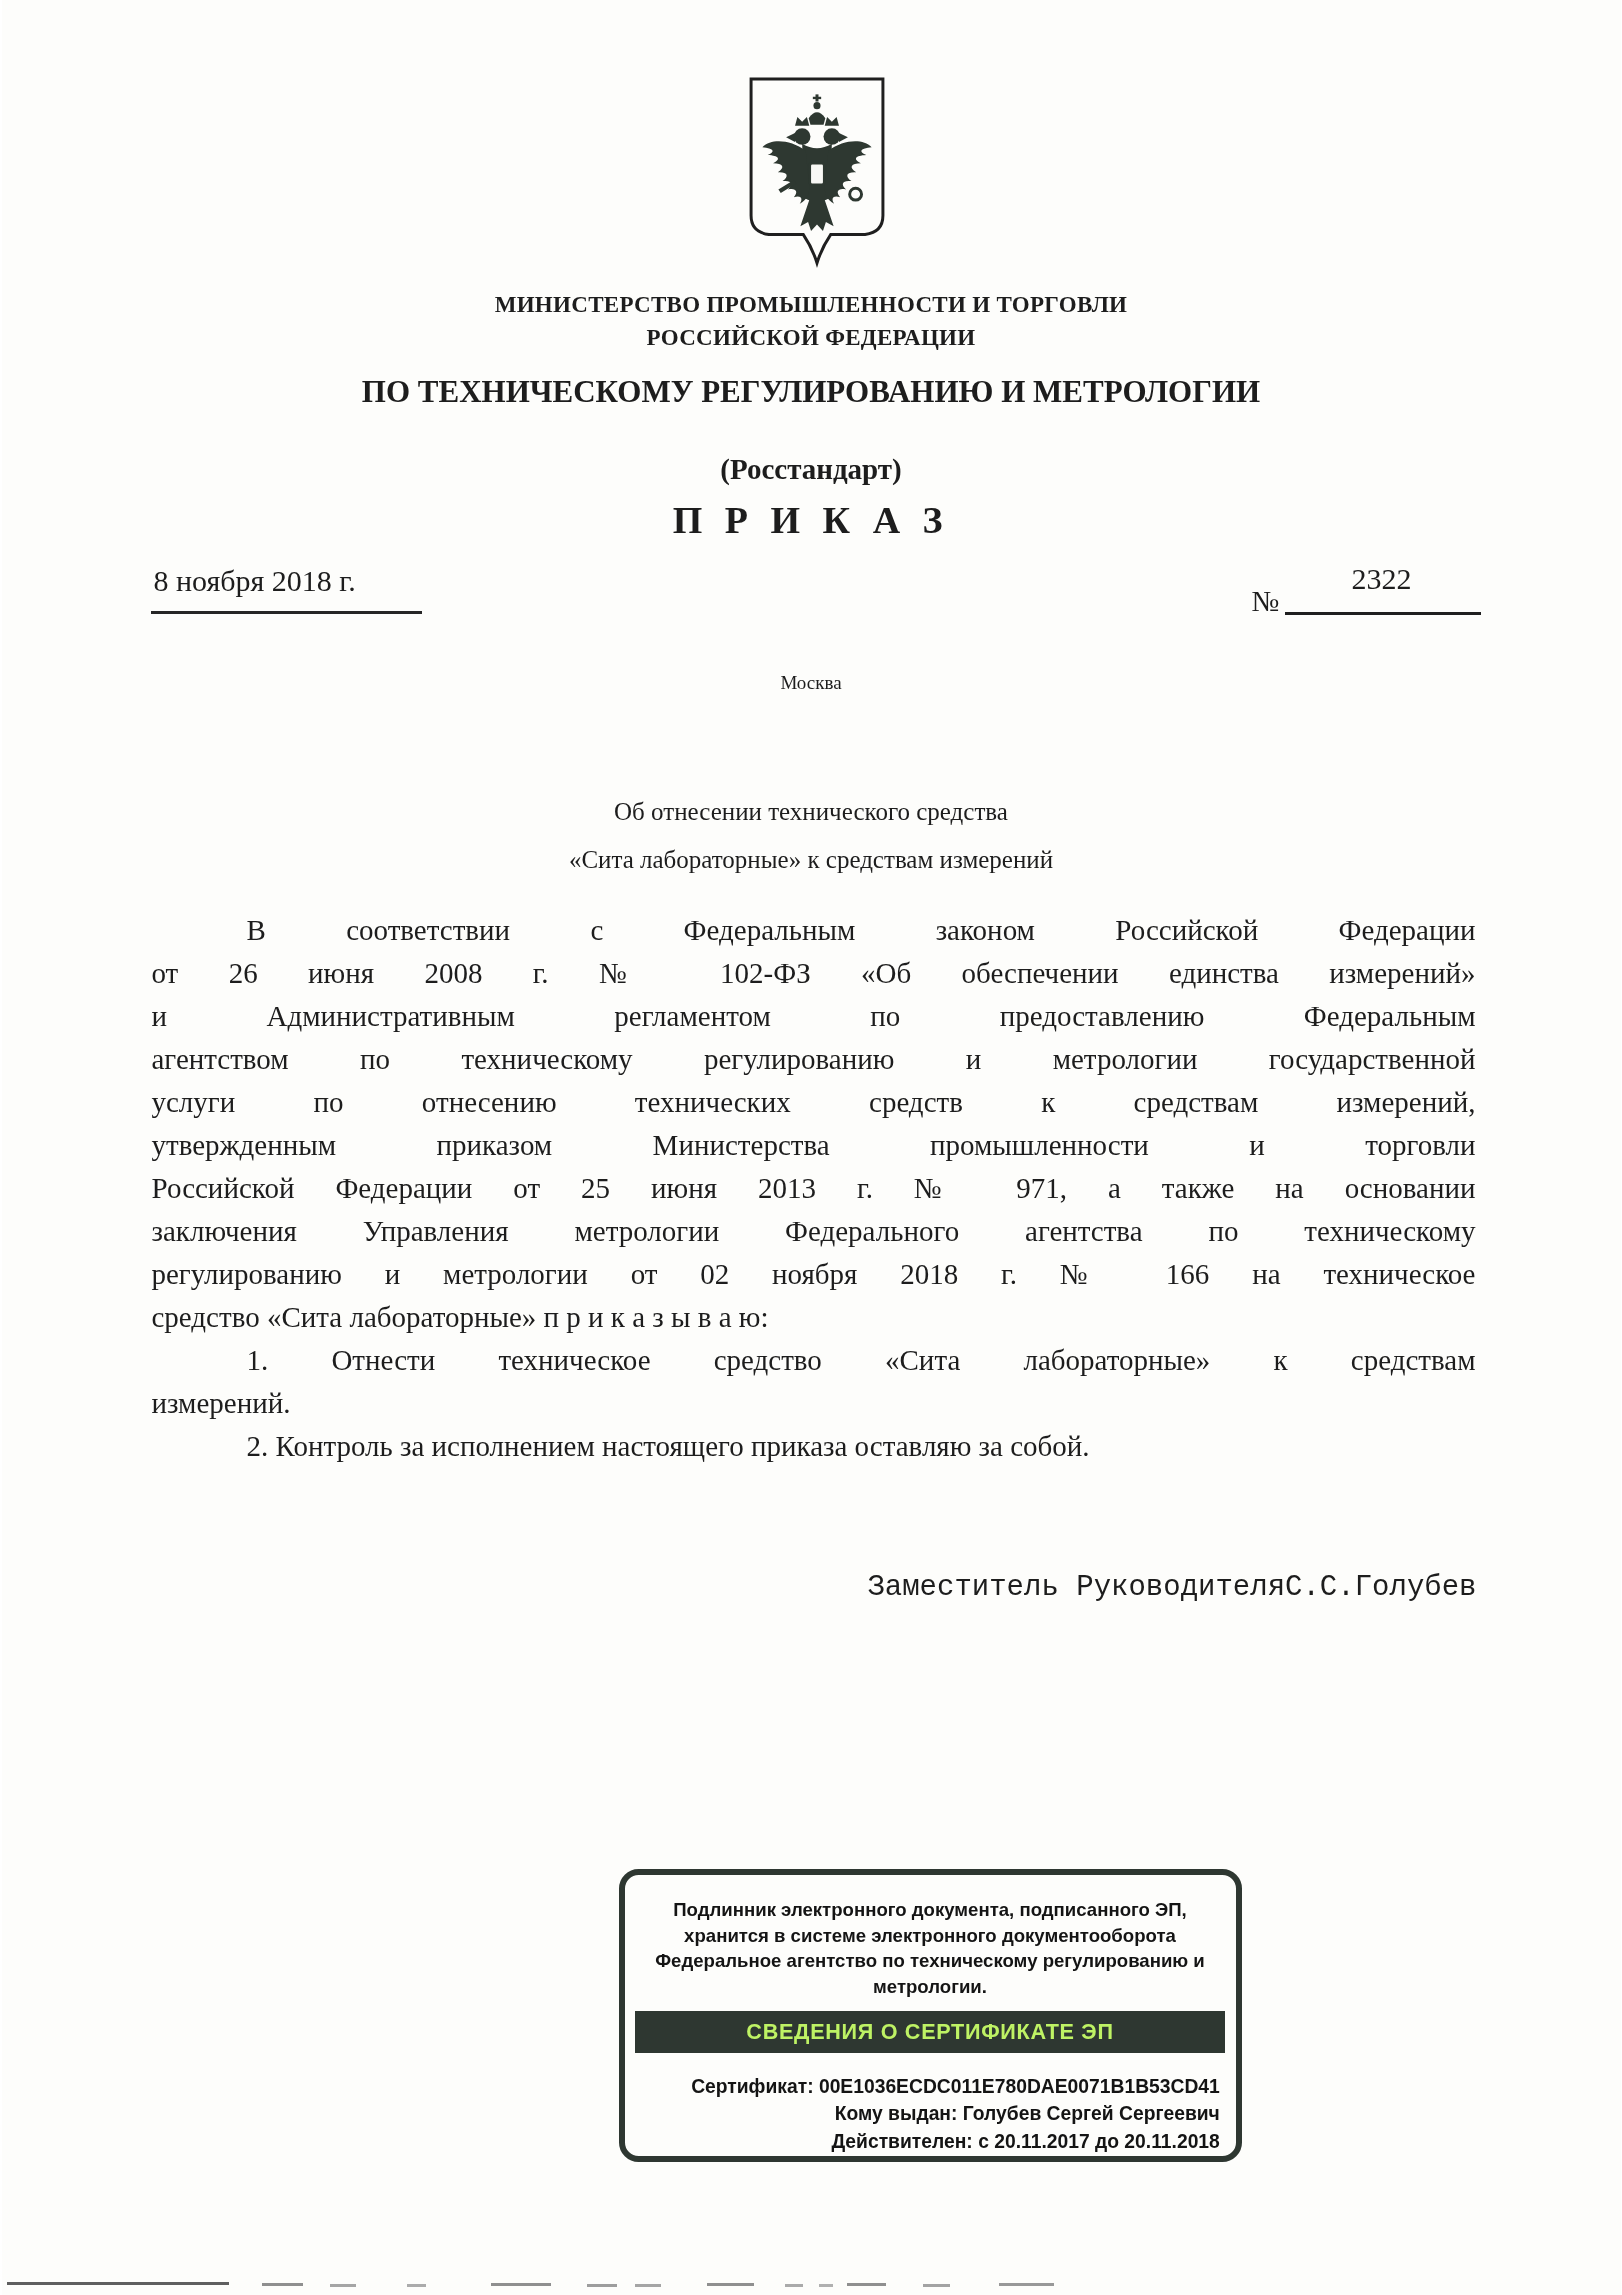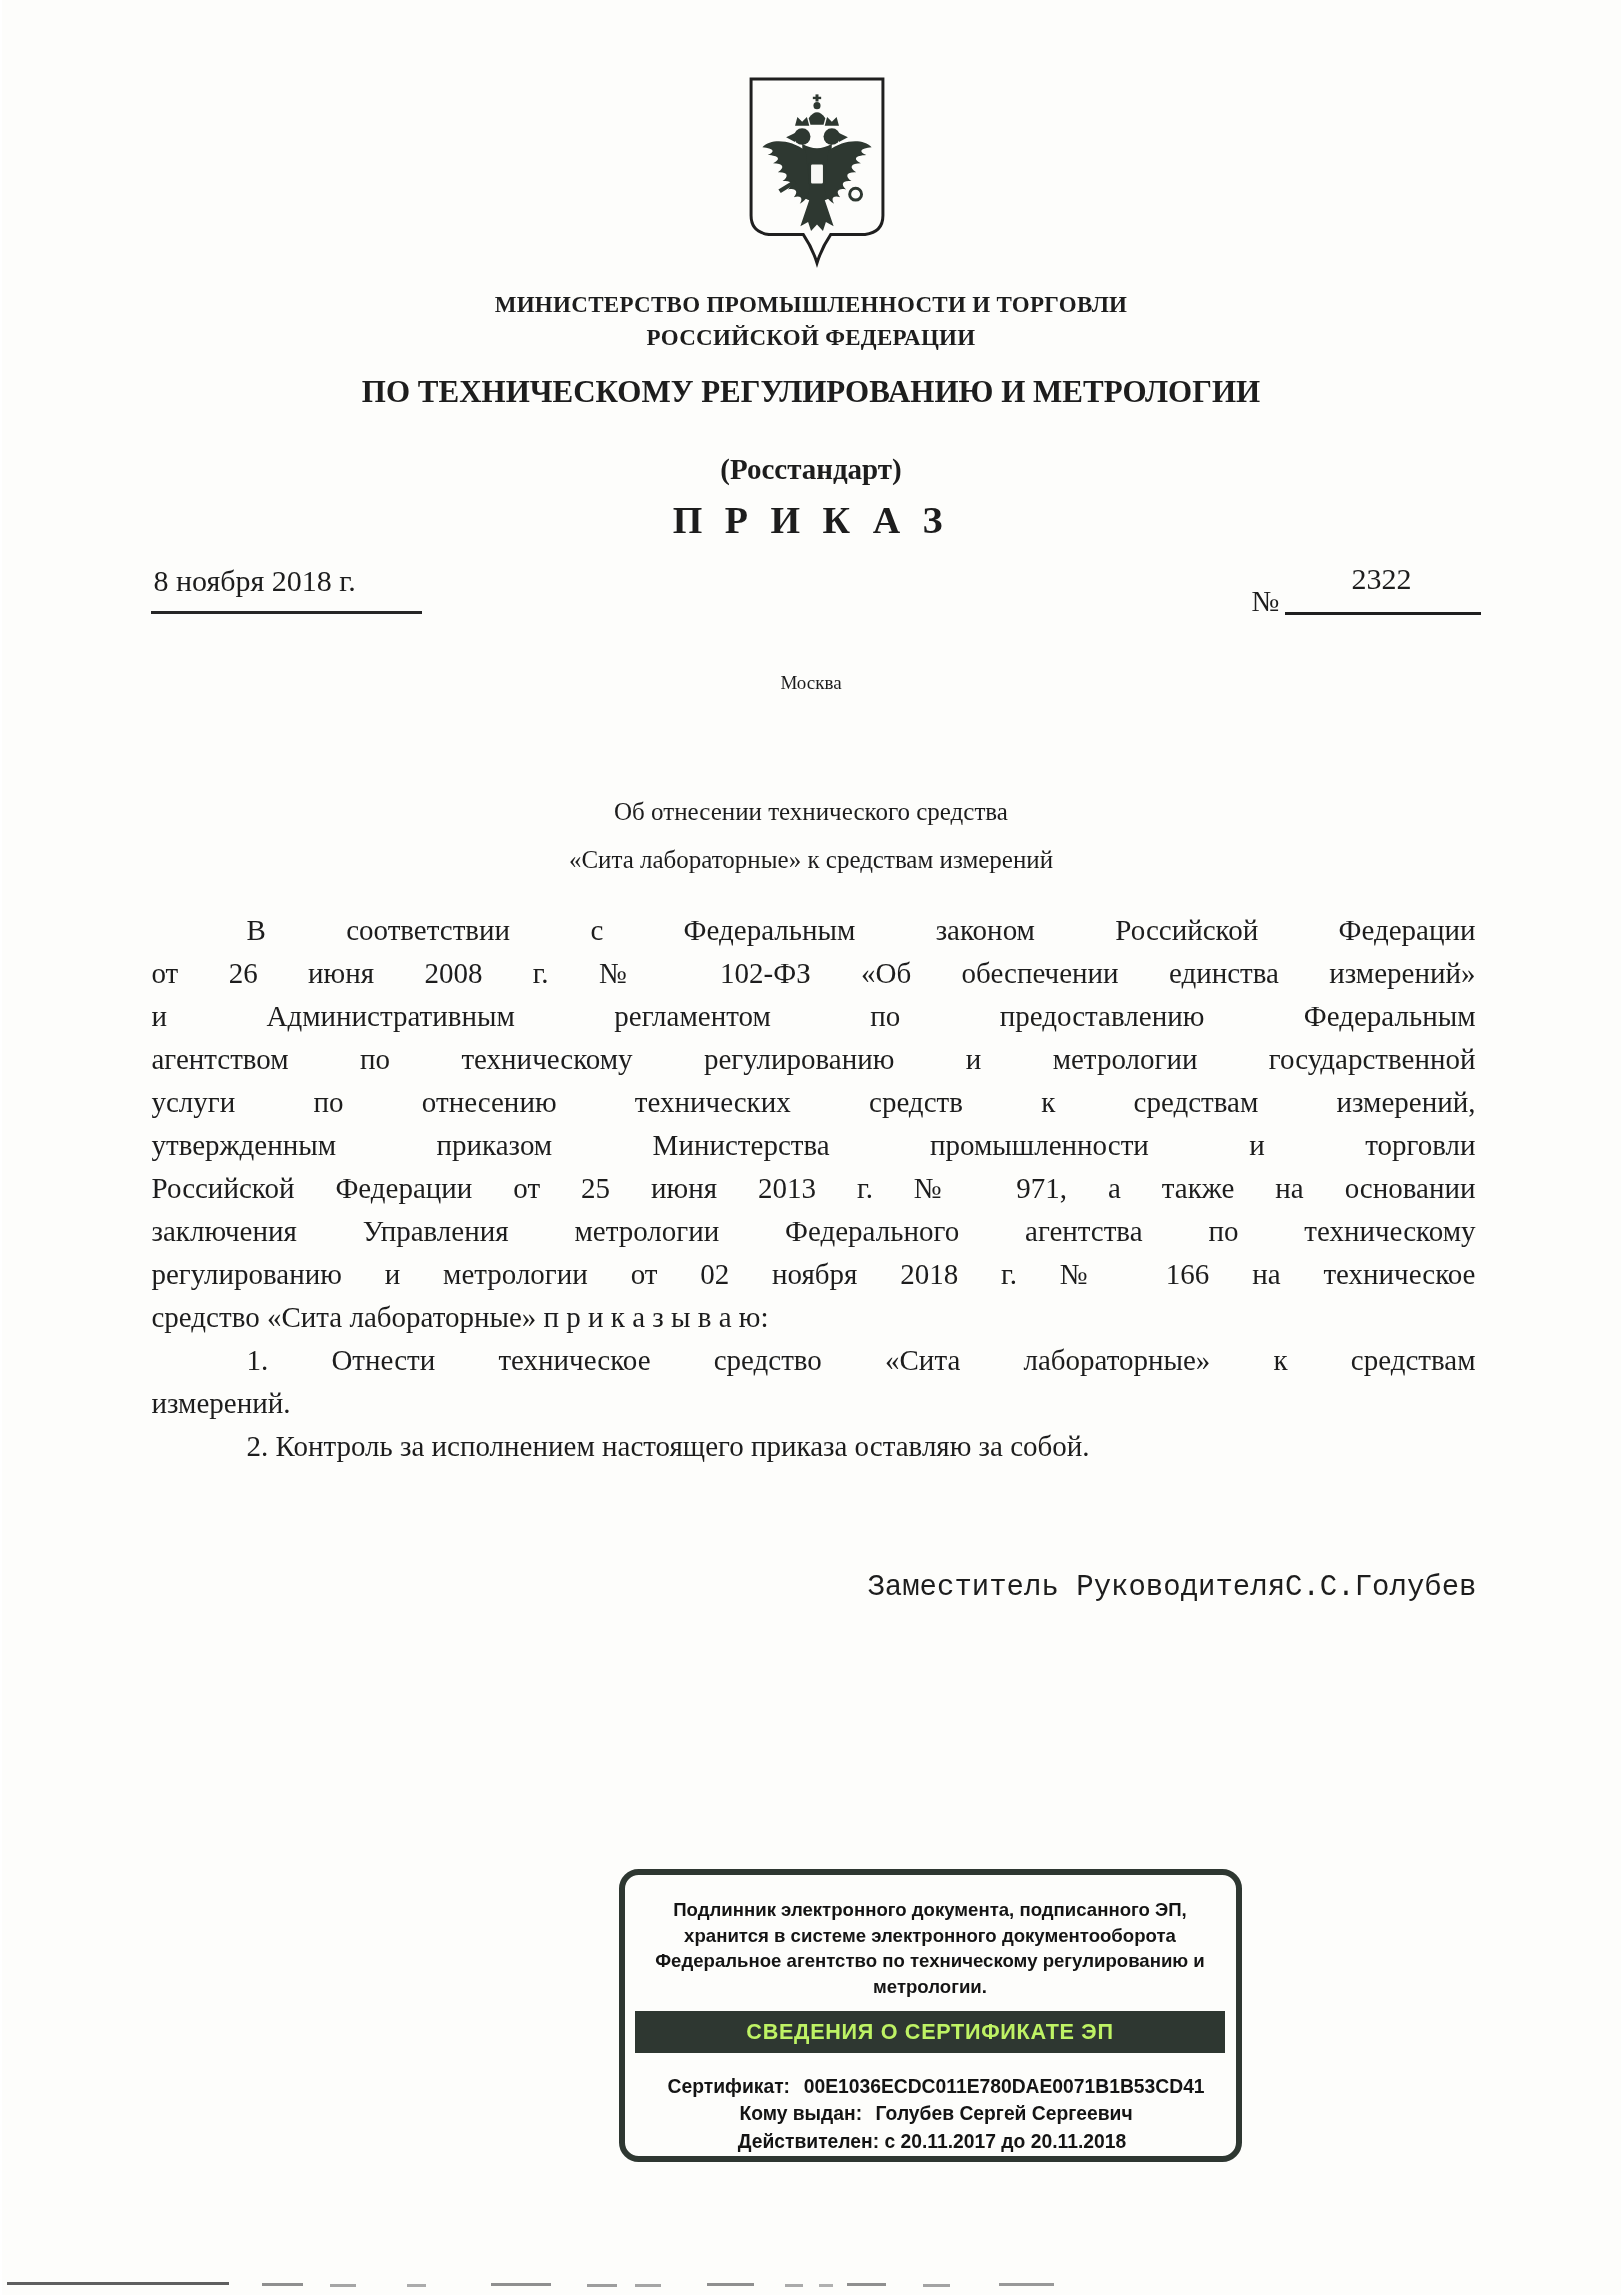--- a/index.html
+++ b/index.html
@@ -47,21 +47,21 @@
   
   .stamp {
     left:617px; top:1869px; width:623px; height:293px;
     border:6.5px solid #2e3731; border-radius:19.6px;
     background:#fdfdfb; box-sizing:border-box;
     font-family:"Liberation Sans", sans-serif; color:#141414;
   }
   .stamp-info { margin:22px 13px 12px; font-weight:bold; font-size:18.6px; line-height:25.5px; text-align:center; }
   .stamp-bar  { margin:7.8px 10.5px 0; height:42px; line-height:42px; background:#2e3731; color:#bef264;
                 font-weight:bold; font-size:21.6px; text-align:center; letter-spacing:0.7px; }
-  .stamp-certs{ margin:19.6px 15.7px 0 19.6px; font-weight:bold; font-size:19.3px; line-height:27.5px; text-align:center; }
+  .stamp-certs{ margin:19.6px 15.7px 0 19.6px; font-weight:bold; font-size:19.3px; line-height:27.5px; text-align:right; }
   .stamp-certs .lbl { display:inline-block; min-width:139px; }
 
   
   .dash { position:absolute; height:3.3px; background:#8f8f8f; }
 </style>
 </head>
 <body>
 
 <div class="page">
 

